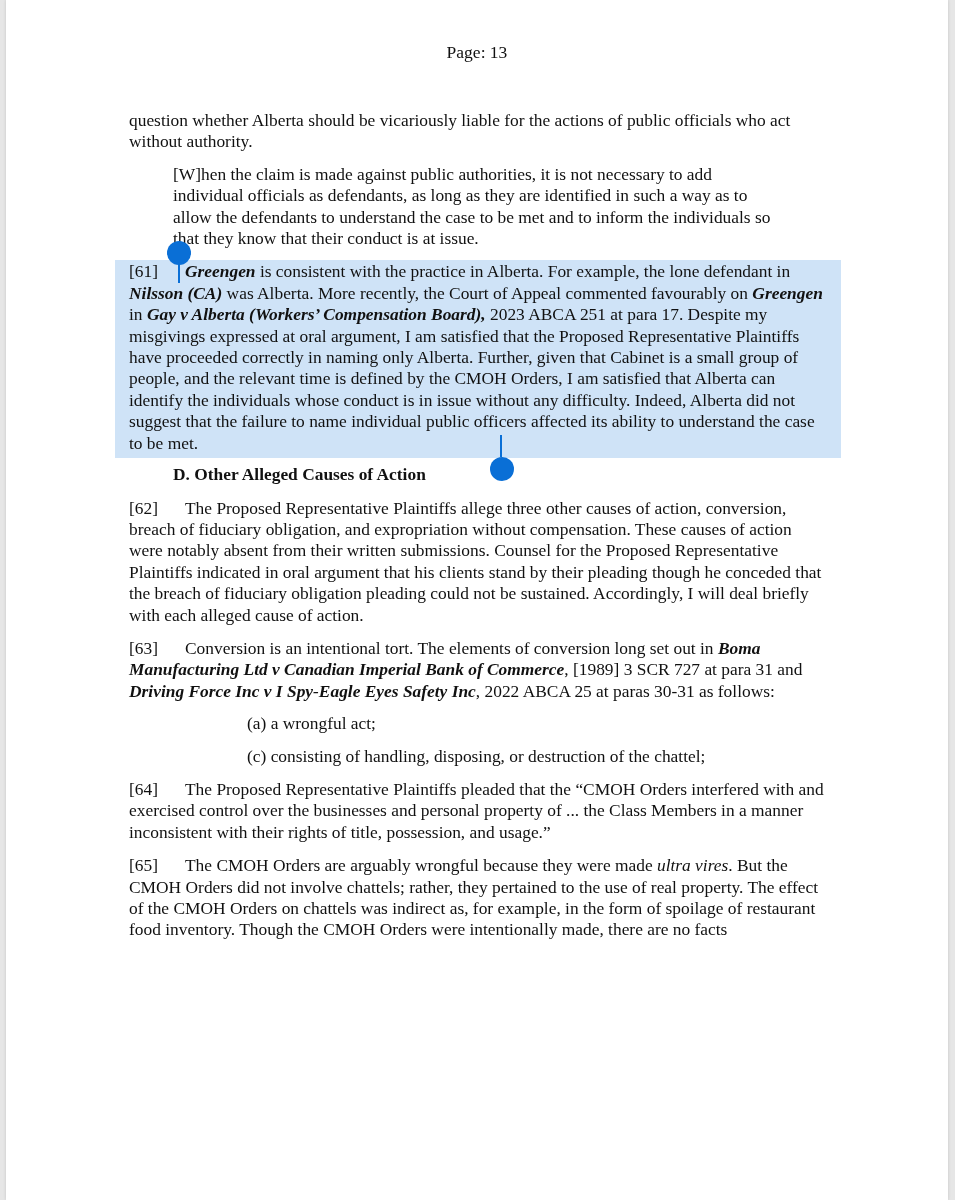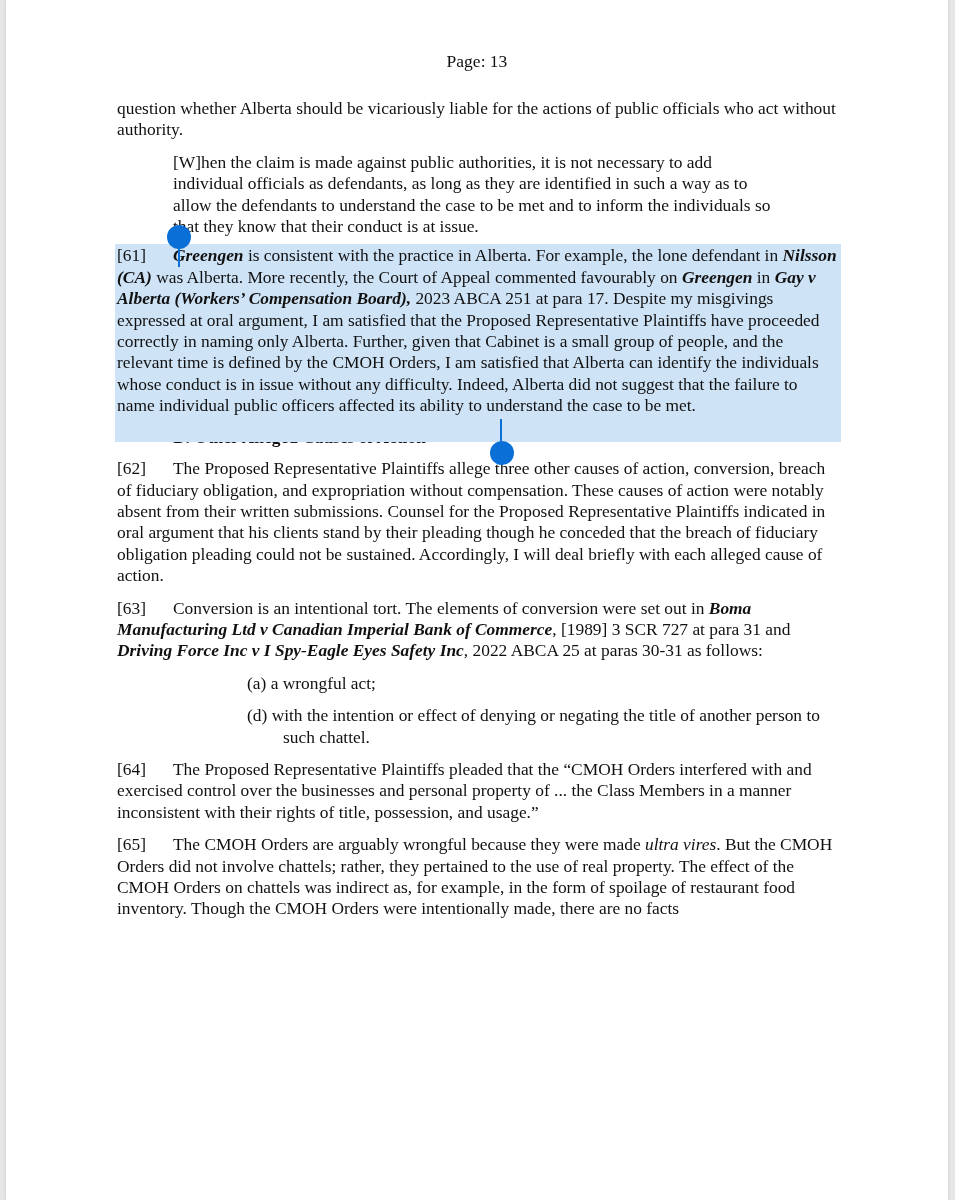--- a/index.html
+++ b/index.html
@@ -9,28 +9,28 @@
     font-family: "Liberation Serif", "DejaVu Serif", serif;
     color: #111;
     position: relative;
   }
   .page {
     position: absolute; left: 6px; top: 0; width: 942px; height: 1200px;
     background: #ffffff;
     box-shadow: 0 0 3px rgba(0,0,0,0.15);
   }
   .header {
-    position: absolute; top: 51px; left: 0; width: 100%;
+    position: absolute; top: 42px; left: 0; width: 100%;
     text-align: center; font-size: 17.5px;
   }
   .content {
     position: absolute; left: 111px; top: 98px; width: 720px;
     font-size: 17.4px; line-height: 21.4px;
   }
-  p { margin: 0; }
+  p { margin: 12px; }
   .para { margin-bottom: 11px; }
   .pnum { display: inline-block; width: 56px; }
   .quote { margin: 0 0 8px 56px; width: 610px; }
   .heading { font-weight: bold; margin: 10px 0 10px 56px; }
   .subheading { font-weight: bold; margin: 4px 0 10px 76px; }
   .subheading .lbl { display: inline-block; width: 40px; }
   .bi { font-weight: bold; font-style: italic; }
   .i { font-style: italic; }
   .list { margin: 4px 0 10px 90px; }
   .list li { list-style: none; padding-left: 36px; text-indent: -36px; margin-bottom: 11px; }
@@ -69,25 +69,25 @@
     </div>
 
     <p class="heading">D.  Other Alleged Causes of Action</p>
 
     <p class="para">
       <span class="pnum">[62]</span><span>The Proposed Representative Plaintiffs allege three other causes of action, conversion, breach of fiduciary obligation, and expropriation without compensation.  These causes of action were notably absent from their written submissions.  Counsel for the Proposed Representative Plaintiffs indicated in oral argument that his clients stand by their pleading though he conceded that the breach of fiduciary obligation pleading could not be sustained.  Accordingly, I will deal briefly with each alleged cause of action.</span>
     </p>
 
 
     <p class="para">
-      <span class="pnum">[63]</span><span>Conversion is an intentional tort.  The elements of conversion were set out in </span><span class="bi">Boma Manufacturing Ltd v Canadian Imperial Bank of Commerce</span><span>, [1989] 3 SCR 727 at para 31 and </span><span class="bi">Driving Force Inc v I Spy-Eagle Eyes Safety Inc</span><span>, 2022 ABCA 25 at paras 30-31 as follows:</span>
+      <span class="pnum">[63]</span><span>Conversion is an intentional tort.  The elements of conversion long set out in </span><span class="bi">Boma Manufacturing Ltd v Canadian Imperial Bank of Commerce</span><span>, [1989] 3 SCR 727 at para 31 and </span><span class="bi">Driving Force Inc v I Spy-Eagle Eyes Safety Inc</span><span>, 2022 ABCA 25 at paras 30-31 as follows:</span>
     </p>
     <ul class="list">
       <li>(a) a wrongful act;</li>
-      <li>(d) with the intention or effect of denying or negating the title of another person to such chattel.</li>
+      <li>(c) consisting of handling, disposing, or destruction of the chattel;</li>
     </ul>
 
     <p class="para">
       <span class="pnum">[64]</span><span>The Proposed Representative Plaintiffs pleaded that the “CMOH Orders interfered with and exercised control over the businesses and personal property of ... the Class Members in a manner inconsistent with their rights of title, possession, and usage.”</span>
     </p>
 
     <p class="para">
       <span class="pnum">[65]</span><span>The CMOH Orders are arguably wrongful because they were made </span><span class="i">ultra vires</span><span>.  But the CMOH Orders did not involve chattels; rather, they pertained to the use of real property.  The effect of the CMOH Orders on chattels was indirect as, for example, in the form of spoilage of restaurant food inventory.  Though the CMOH Orders were intentionally made, there are no facts</span>
     </p>
   </div>

